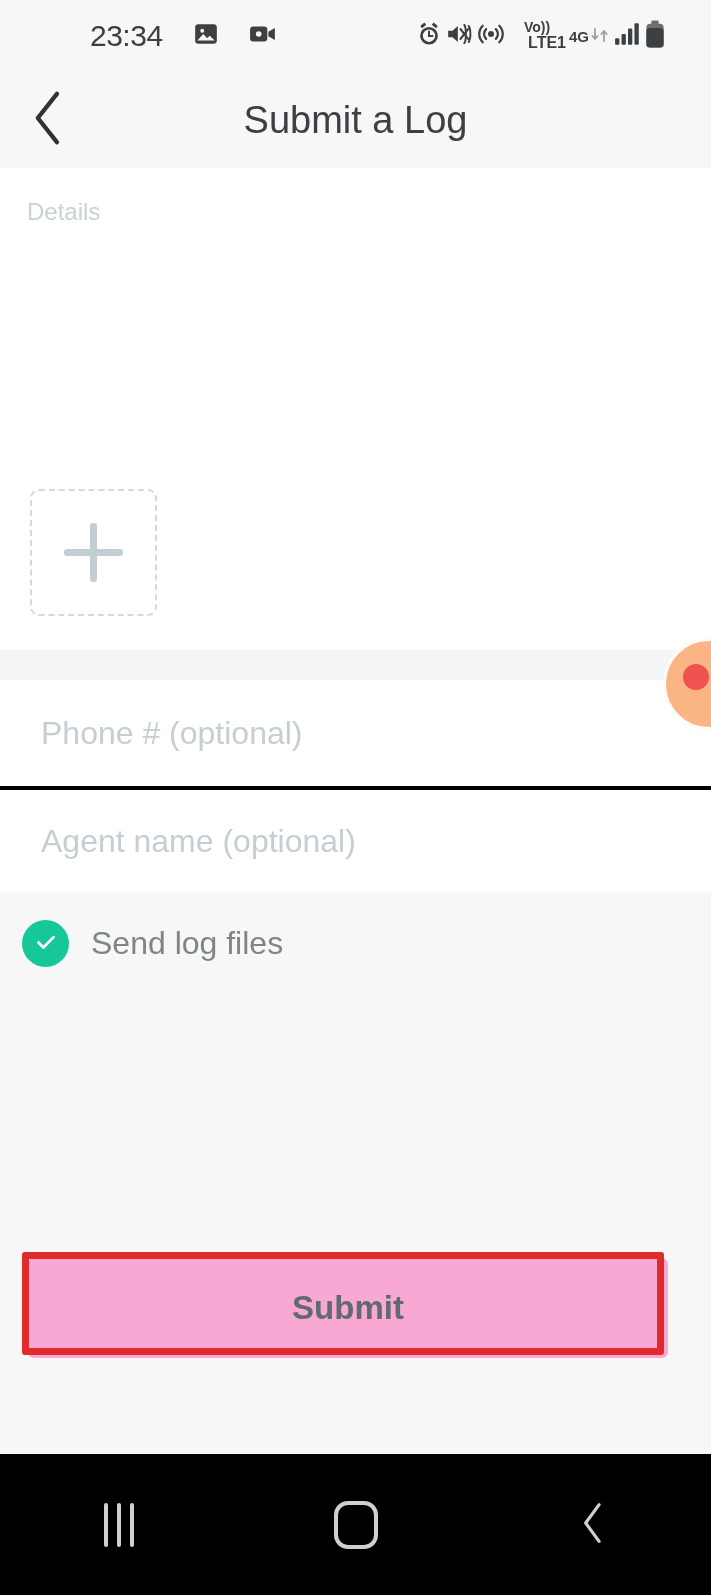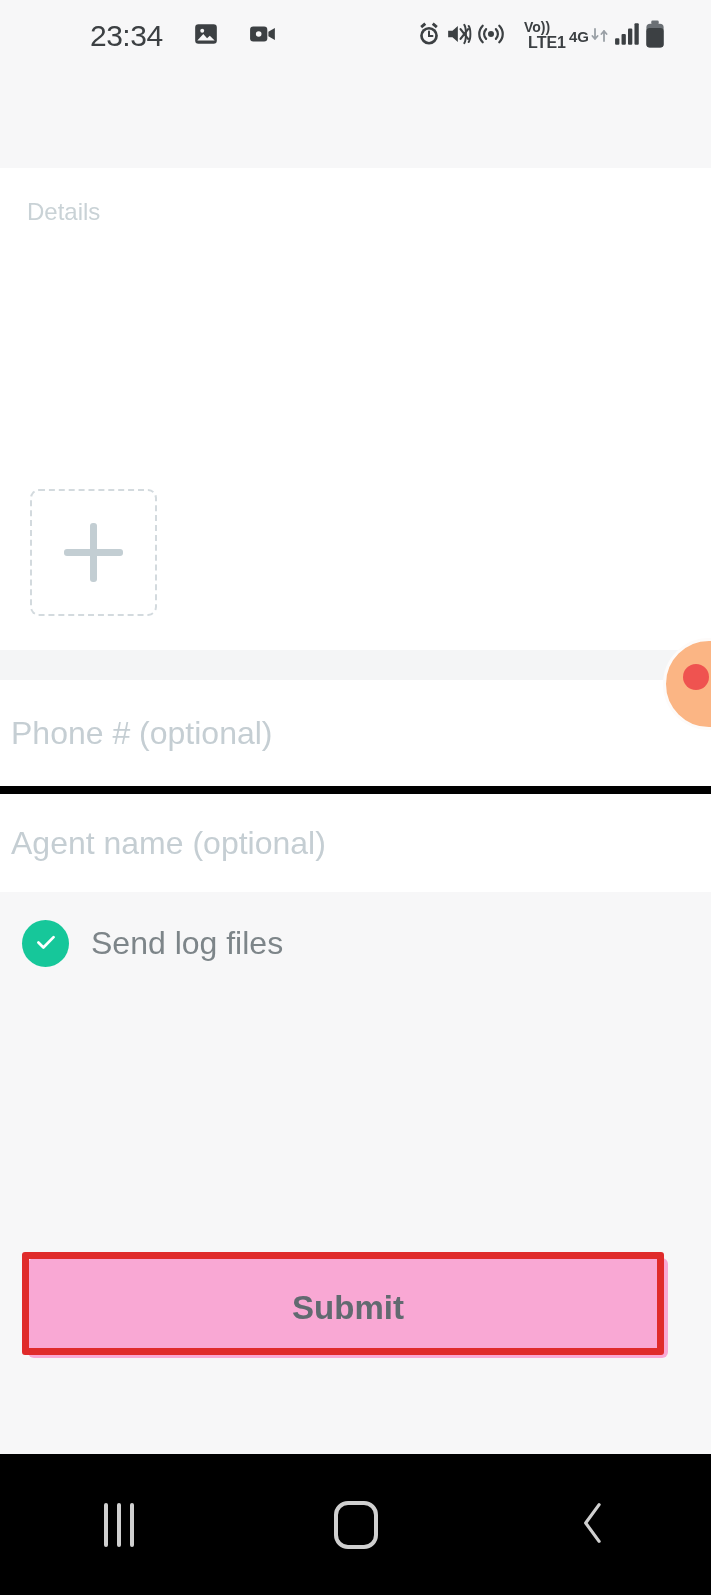--- a/index.html
+++ b/index.html
@@ -100,23 +100,23 @@
 
   
   .field-row {
     position:absolute; left:0;
     width:711px; height:106px;
     background:#ffffff;
     display:flex; align-items:center;
     cursor:text;
   }
   .field-row.phone { top:680px; }
-  .field-row.agent { top:786px; border-top:8px solid #000000; }
+  .field-row.agent { top:786px; border-top:4px solid #000000; }
   .field-text {
-    margin-left:11px;
+    margin-left:41px;
     font-size:32px; color:#c5ced3; font-weight:400;
   }
 
   
   .check-section {
     position:absolute; left:0; top:892px;
     width:711px; height:540px;
     background:#f7f7f8;
   }
   .check-row {
@@ -265,20 +265,30 @@
       <span class="sb-ico">
         <svg width="20" height="28" viewBox="0 0 18 26">
           <rect x="5.5" y="0.5" width="7" height="3.5" rx="1.3" fill="#6b7075"></rect>
           <rect x="1" y="3.5" width="16" height="22" rx="3.5" fill="#6b7075"></rect>
           <rect x="1" y="7.5" width="16" height="18" rx="3" fill="#3c4043"></rect>
         </svg>
       </span>
     </div>
   </div>
 
+  <div class="appbar">
+    <div class="back-btn">
+      <span>
+        <svg width="36" height="56" viewBox="0 0 26 44">
+          <path d="M20 3L5 22l15 19" stroke="#2f3336" stroke-width="3.4" fill="none" stroke-linecap="round" stroke-linejoin="round"></path>
+        </svg>
+      </span>
+    </div>
+    <div class="appbar-title">Submit a Log</div>
+  </div>
 
   <div class="details-card">
     <div class="details-placeholder">Details</div>
 
     <div class="attach-box">
       <span style="position:relative;width:59px;height:59px;display:block;">
         <i class="plus-h" style="left:0;top:26px;"></i>
         <i class="plus-v" style="left:26px;top:0;"></i>
       </span>
     </div>

